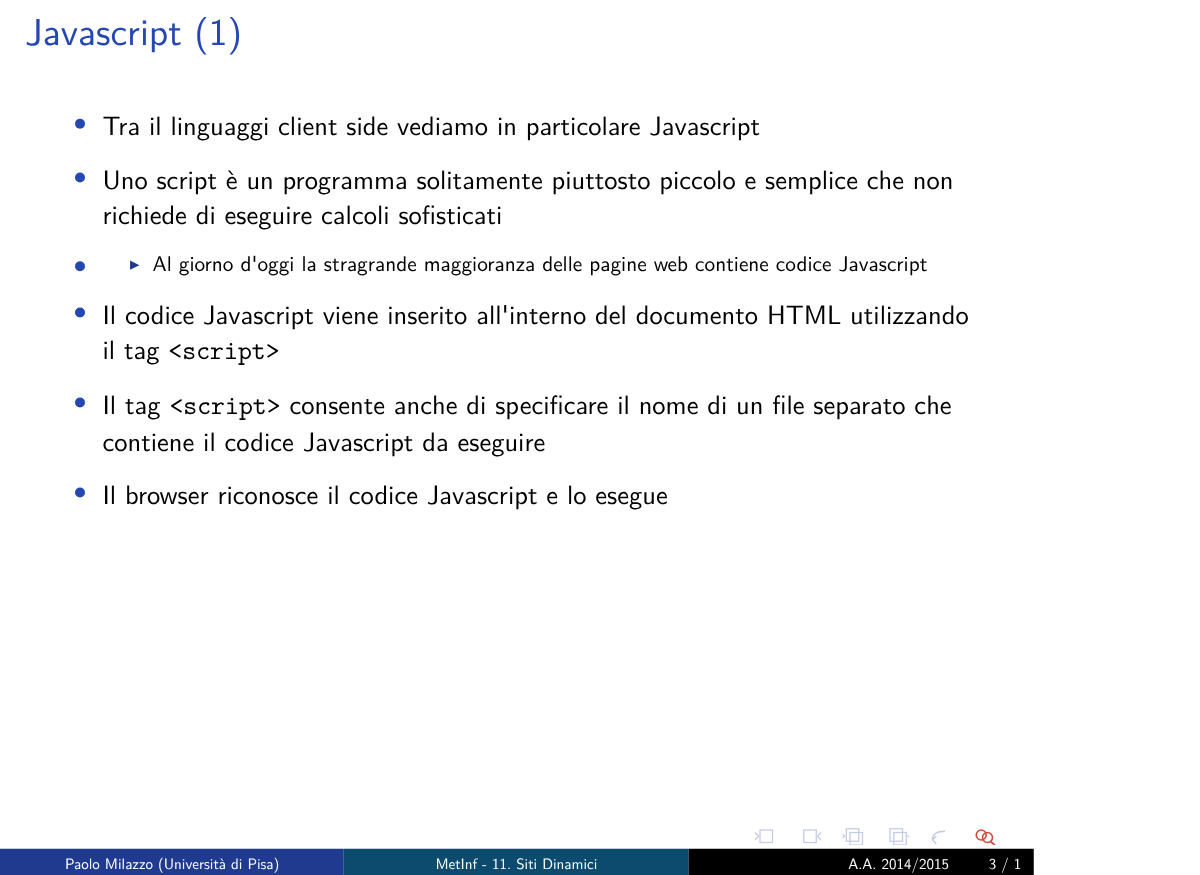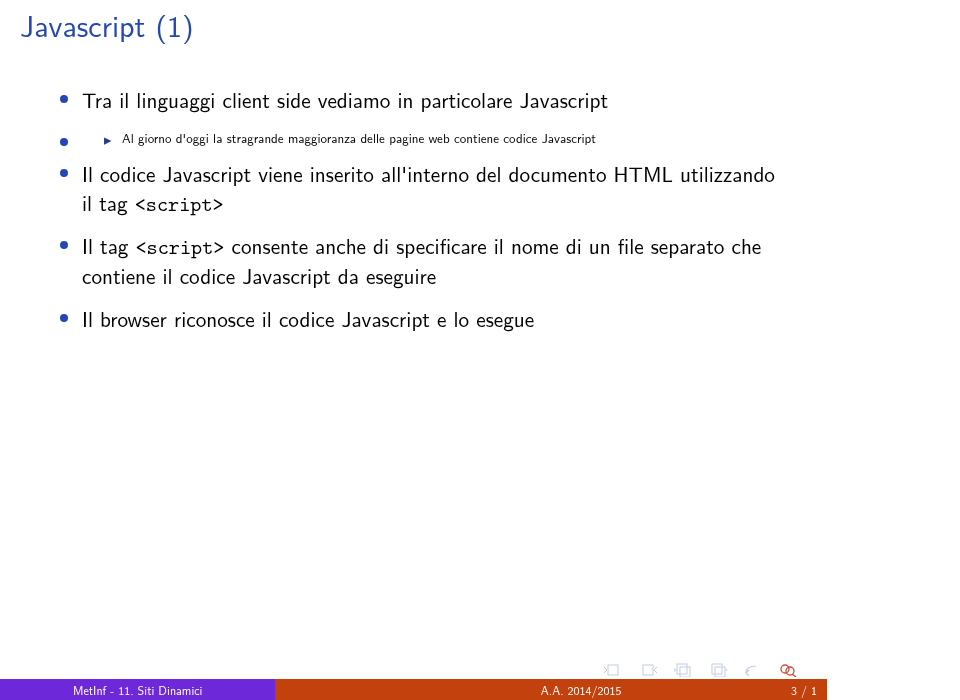--- a/index.html
+++ b/index.html
@@ -51,21 +51,21 @@
     top: 9px;
     width: 8px;
     height: 8px;
     background: #2447b2;
     border-radius: 50%;
   }
   ul.level2 {
     list-style: none;
     padding: 0;
     margin: 4px 0 0 22px;
-    font-size: 13px;
+    font-size: 17px;
   }
   ul.level2 > li {
     position: relative;
     padding-left: 18px;
   }
   ul.level2 > li::before {
     content: "▸";
     position: absolute;
     left: 0;
     top: 0;
@@ -105,45 +105,46 @@
     align-items: center;
     justify-content: center;
     height: 100%;
   }
   .foot-left {
     width: 33.3%;
     background: #203a8f;
   }
   .foot-mid {
     width: 33.3%;
-    background: #6d28d9;
+    background: #0c4a6e;
   }
   .foot-right {
     flex: 1;
-    background: #c2410c;
+    background: #000000;
     position: relative;
     justify-content: flex-start;
     padding-left: 60px;
     box-sizing: border-box;
   }
   .foot-page {
     position: absolute;
     right: 10px;
   }
 </style>
 </head>
 <body>
 
 <div class="slide">
 
   <div class="title">Javascript (1)</div>
 
   <div class="content">
     <ul class="level1">
       <li><span>Tra il linguaggi client side vediamo in particolare Javascript</span></li>
+      <li><span>Uno script è un programma solitamente piuttosto piccolo e semplice che non richiede di eseguire calcoli sofisticati</span></li>
       <li>
         <ul class="level2">
           <li><span>Al giorno d'oggi la stragrande maggioranza delle pagine web contiene codice Javascript</span></li>
         </ul>
       </li>
       <li>
         <span>Il codice Javascript viene inserito all'interno del documento HTML utilizzando il tag </span><span class="tt">&lt;script&gt;</span>
       </li>
       <li>
         <span>Il tag </span><span class="tt">&lt;script&gt;</span><span> consente anche di specificare il nome di un file separato che contiene il codice Javascript da eseguire</span>
@@ -187,20 +188,23 @@
     <span class="nav-icon">
       <svg width="18" height="14" viewBox="0 0 18 14">
           <circle cx="6" cy="6" r="4" fill="none" stroke="#cd4b3a" stroke-width="1.3"></circle>
           <circle cx="11" cy="8" r="4" fill="none" stroke="#cd4b3a" stroke-width="1.3"></circle>
           <path d="M13 11 L17 14" stroke="#cd4b3a" stroke-width="1.3"></path>
         </svg>
     </span>
   </div>
 
   <div class="footer">
+    <div class="foot-left">
+        <span>Paolo Milazzo (Università di Pisa)</span>
+      </div>
     <div class="foot-mid">
         <span>MetInf - 11. Siti Dinamici</span>
       </div>
     <div class="foot-right">
       <span>A.A. 2014/2015</span>
       <span class="foot-page">3 / 1</span>
     </div>
   </div>
 
 </div>

